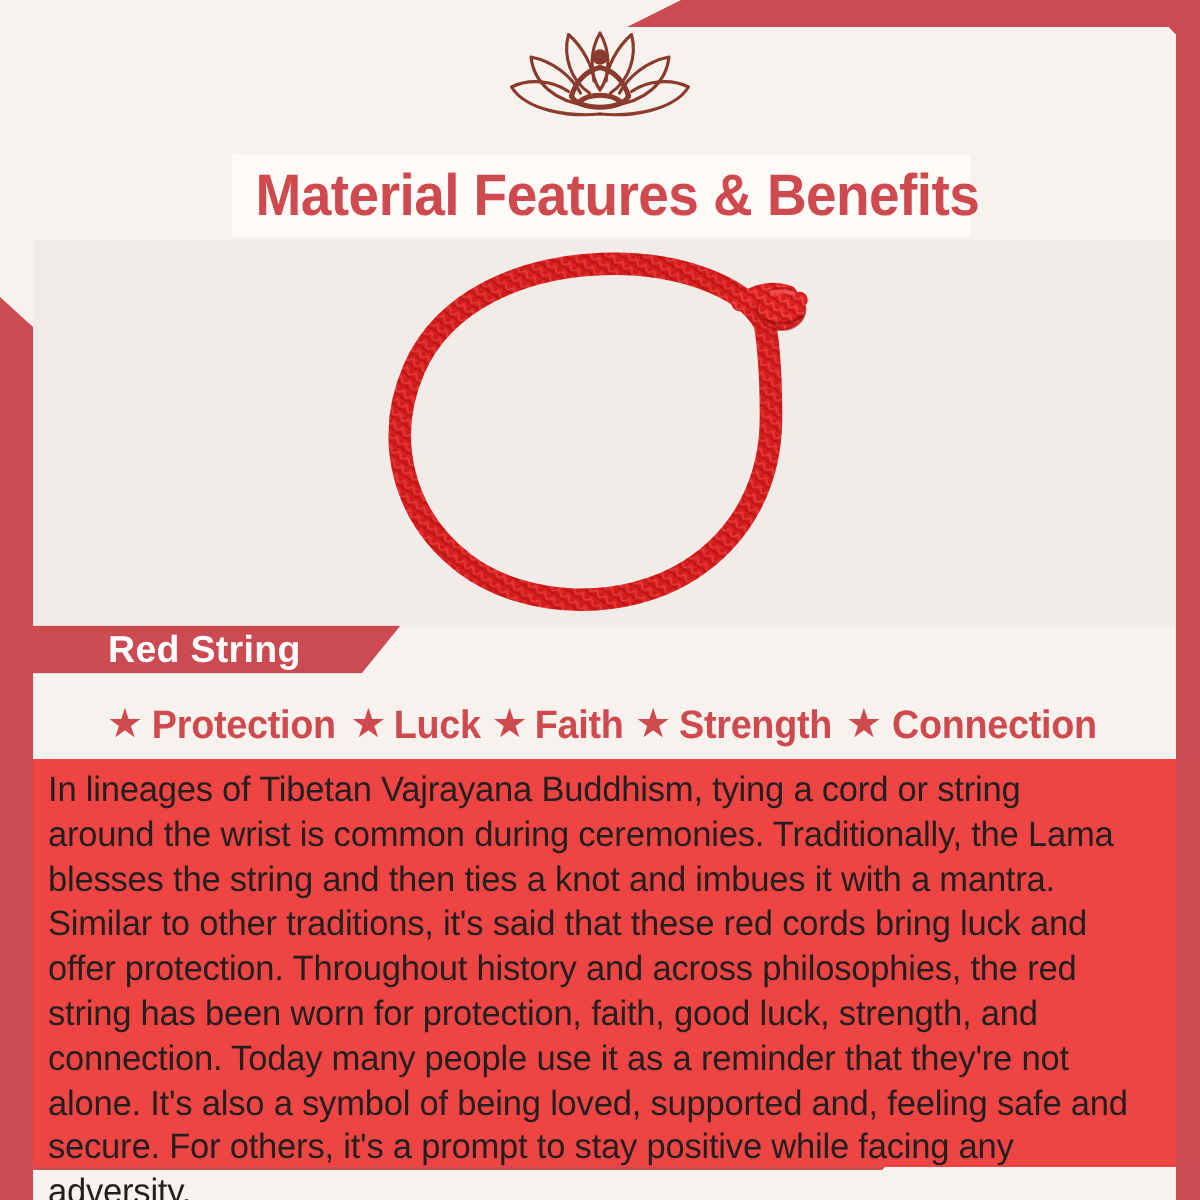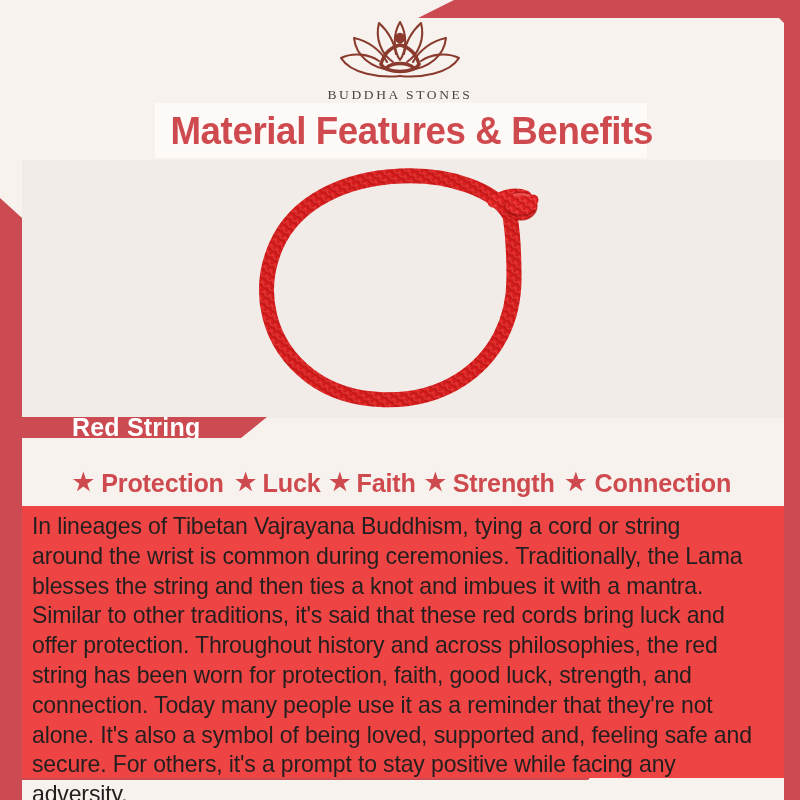--- a/index.html
+++ b/index.html
@@ -132,21 +132,21 @@
     width: 330px;
     height: 250px;
   }
 
   
   .ribbon {
     position: absolute;
     top: 417px;
     left: 22px;
     width: 245px;
-    height: 21px;
+    height: 32px;
     background: #cc4a51;
     clip-path: polygon(0 0, 100% 0, calc(100% - 26px) 100%, 0 100%);
     display: flex;
     align-items: center;
   }
   .ribbon-label {
     margin-left: 50px;
     font-family: "Liberation Sans Narrow", "Liberation Sans", sans-serif;
     font-size: 25px;
     font-weight: bold;
@@ -247,21 +247,20 @@
       </g>
       <g fill="none" stroke="#8a3b2e" stroke-width="3.4" stroke-linecap="round" stroke-linejoin="round">
 
         <path d="M75 29 C 66 31, 59 38, 56 48"></path>
         <path d="M75 29 C 84 31, 91 38, 94 48"></path>
 
         <path d="M56 48 C 60 58, 90 58, 94 48"></path>
         <path d="M61 52 C 68 46, 82 46, 89 52"></path>
       </g>
     </svg>
-    <span class="logo-wordmark">BUDDHA STONES</span>
   </div>
 
   <div class="title-band">
     <span class="title-text">Material Features &amp; Benefits</span>
   </div>
 
   <div class="photo-zone">
     <svg class="bracelet-svg" viewBox="0 0 330 250" aria-hidden="true">
       <defs>
         <linearGradient id="cordGrad" x1="0" y1="0" x2="1" y2="1">

